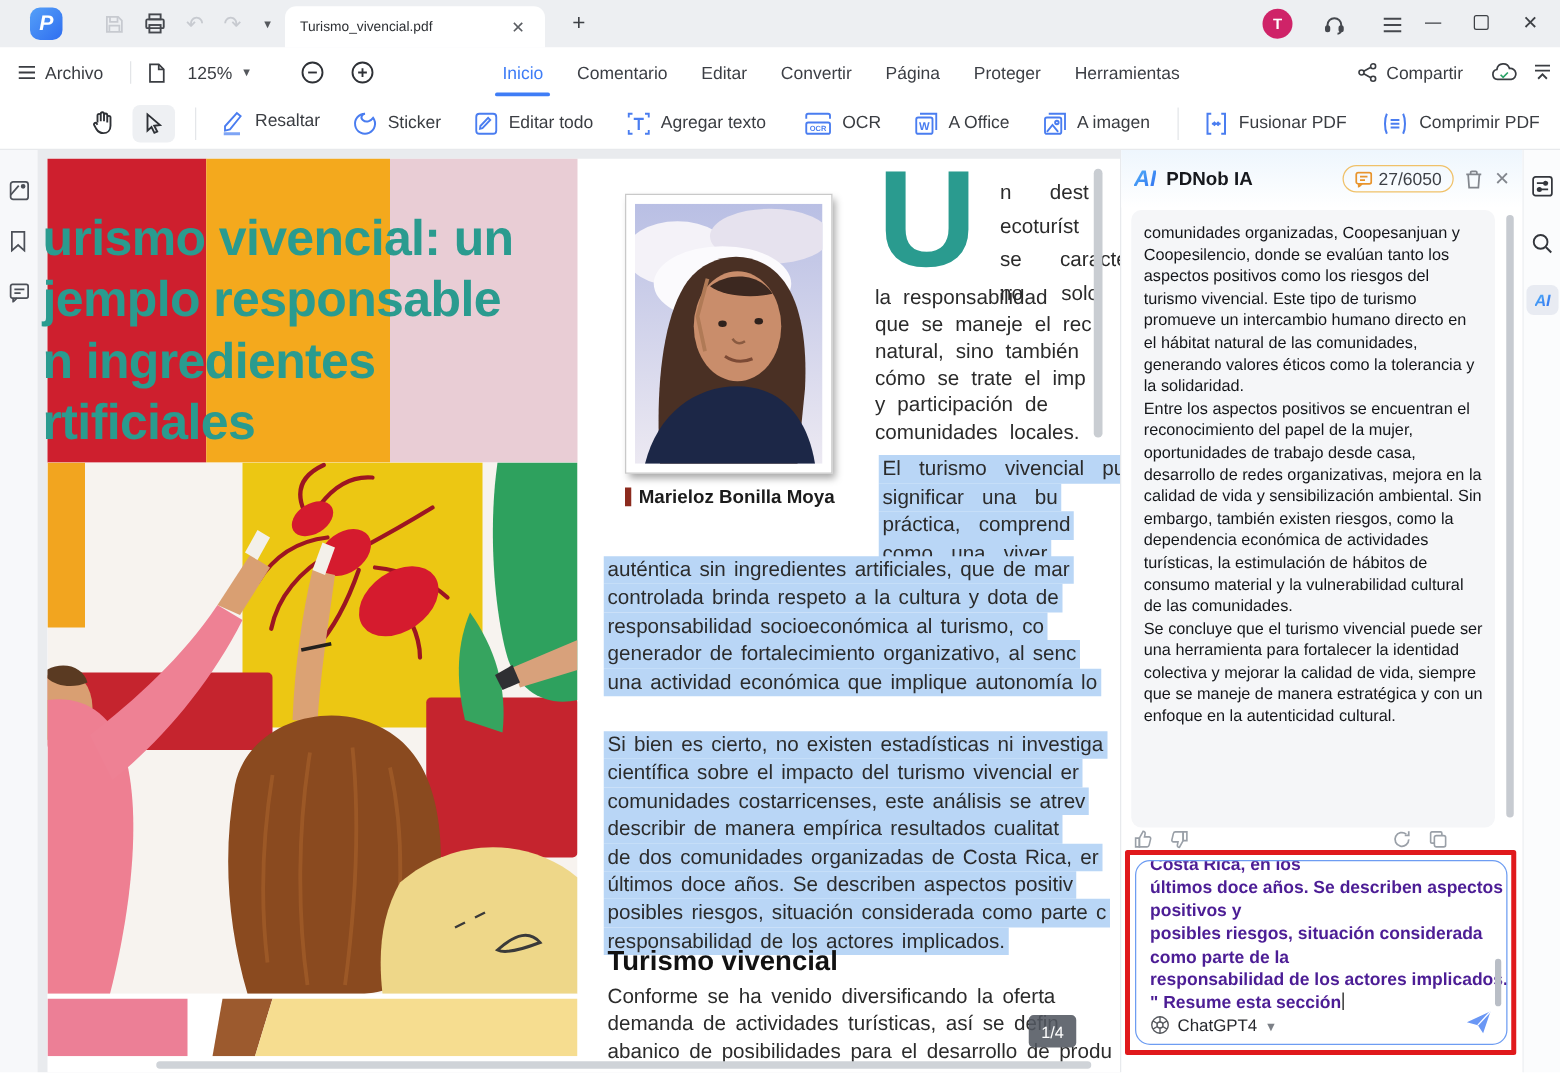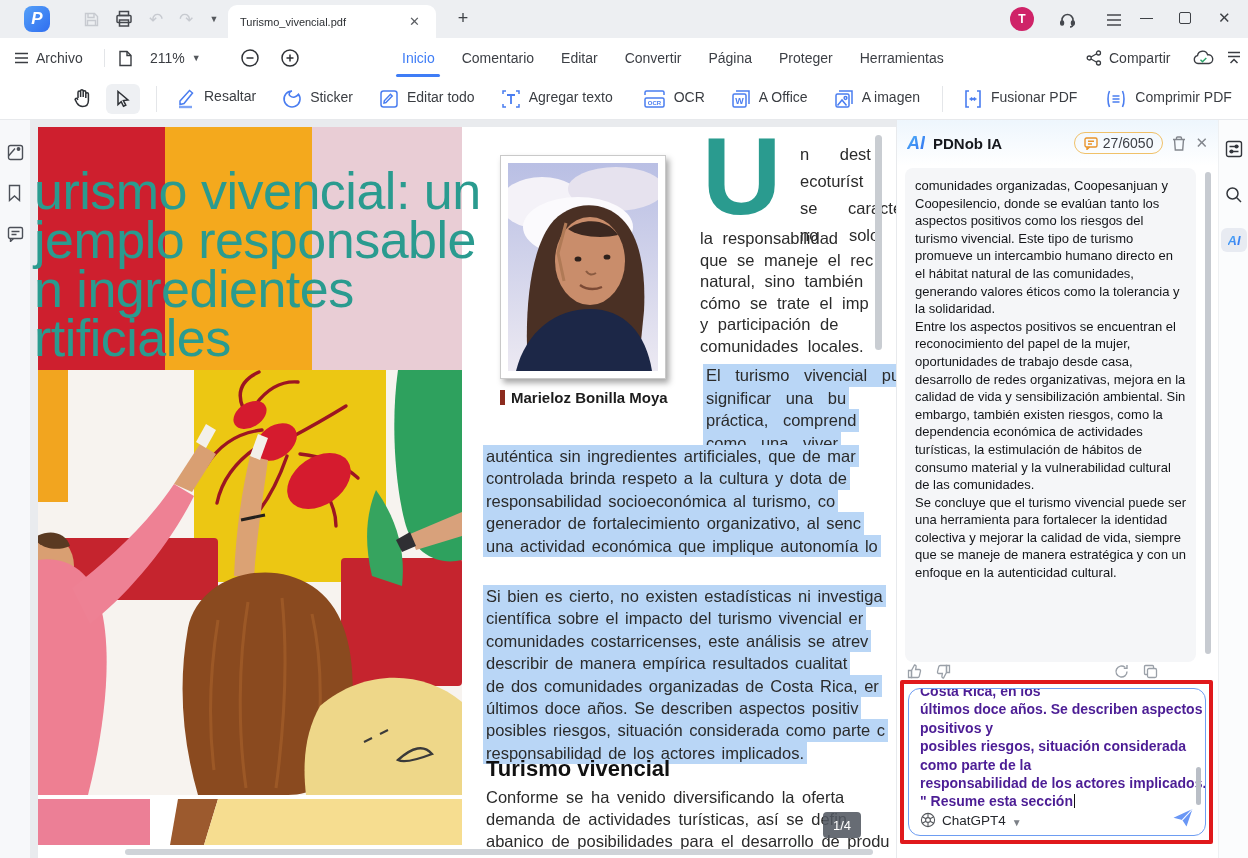--- a/index.html
+++ b/index.html
@@ -54,21 +54,21 @@
   .ai-chip { position:absolute; left:2px; top:108px; width:26px; height:24px; background:#e8ebf2; border-radius:6px;
     display:flex; align-items:center; justify-content:center; font-weight:bold; font-style:italic; font-size:13px;
     background-clip:padding-box; }
   .ai-grad-text { background:linear-gradient(135deg,#52b5f8,#2f6bf0); -webkit-background-clip:text; background-clip:text; color:transparent; }
 
   
   .content { position:absolute; left:30px; top:120px; width:866px; bottom:0; background:#e9ebee; overflow:hidden; }
   .page { position:absolute; left:8px; top:7px; width:1060px; height:820px; background:#fff; }
 
   .band { position:absolute; top:0; height:243px; }
-  .mag-title { position:absolute; left:-4px; top:40px; font-size:52px; line-height:49px; font-weight:normal;
+  .mag-title { position:absolute; left:-4px; top:40px; font-size:40px; line-height:49px; font-weight:bold;
     color:#2a9b8f; letter-spacing:-0.5px; white-space:nowrap; }
   .photo-frame { position:absolute; left:462px; top:28px; width:166px; height:224px; background:#fff;
     border:1px solid #c9c9c9; box-shadow:3px 4px 6px rgba(0,0,0,0.35); padding:7px; }
   .caption { position:absolute; left:462px; top:262px; display:flex; align-items:center; gap:6px;
     font-weight:bold; font-size:15px; color:#1c1c1c; }
   .caption .bar { width:5px; height:15px; background:#8c2b1e; }
 
   .dropcap { position:absolute; left:664px; top:6px; font-size:110px; line-height:86px; font-weight:bold; color:#2a9b8f; }
   .doc-line { white-space:nowrap; font-size:16.5px; color:#2b2b2b; }
   .g-side { position:absolute; left:762px; top:14px; }
@@ -176,21 +176,21 @@
     <span>Archivo</span>
   </div>
   <div class="mb-div" style="left:104px"></div>
   <div class="mb-item" style="left:118px">
     <svg width="15" height="17" viewBox="0 0 15 17" fill="none" stroke="#3a3d42" stroke-width="1.4">
         <path d="M2 1.5h7l4 4v10H2z"></path>
         <path d="M9 1.5v4h4"></path>
       </svg>
   </div>
   <div class="mb-item" style="left:150px">
-    <span>211%</span>
+    <span>125%</span>
     <span style="font-size:9px; color:#55585d">▼</span>
   </div>
   <div class="mb-item" style="left:240px">
     <svg width="20" height="20" viewBox="0 0 20 20" fill="none" stroke="#2e3136" stroke-width="1.5">
         <circle cx="10" cy="10" r="8"></circle>
         <path d="M6.5 10h7"></path>
       </svg>
   </div>
   <div class="mb-item" style="left:280px">
     <svg width="20" height="20" viewBox="0 0 20 20" fill="none" stroke="#2e3136" stroke-width="1.5">

